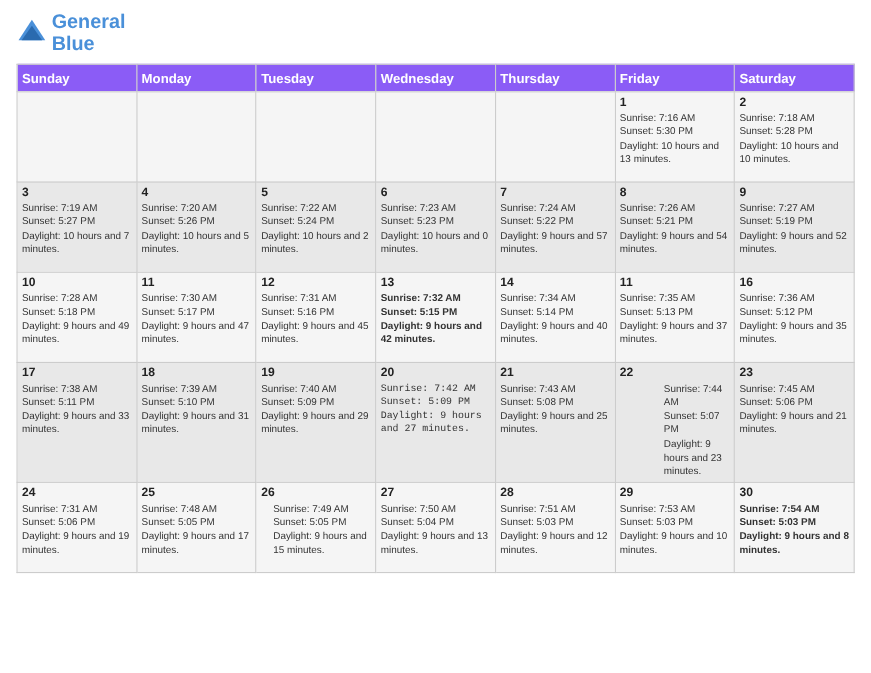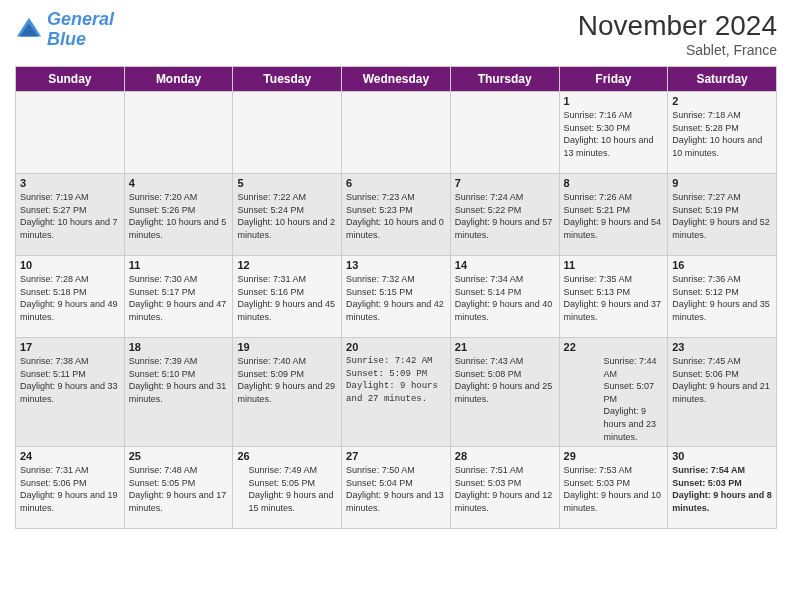--- a/index.html
+++ b/index.html
@@ -26,21 +26,20 @@
       gap: 4px;
     }
     .logo-text {
       font-size: 18px;
       font-weight: bold;
       color: #333;
       line-height: 1.1;
     }
     .logo-text span {
       color: #4a90d9;
-      font-style: italic;
     }
     .logo-icon {
       width: 28px;
       height: 28px;
     }
     .title-block {
       text-align: right;
     }
     .month-year {
       font-size: 28px;
@@ -50,26 +49,26 @@
     .location {
       font-size: 14px;
       color: #555;
     }
     table {
       width: 100%;
       border-collapse: collapse;
       table-layout: fixed;
     }
     thead tr th {
-      background-color: #701a75;
+      background-color: #8b5cf6;
       color: #fff;
       font-size: 12px;
       font-weight: bold;
       padding: 5px 4px;
-      text-align: center;
+      text-align: left;
       border: 1px solid #ccc;
     }
     tbody tr td {
       border: 1px solid #ccc;
       vertical-align: top;
       padding: 3px 4px;
       font-size: 9.5px;
       color: #222;
       height: 82px;
     }
@@ -101,24 +100,20 @@
   <div class="header">
     <div class="logo">
       <svg class="logo-icon" viewBox="0 0 30 30">
         <polygon points="15,2 28,22 2,22" fill="#4a90d9"></polygon>
         <polygon points="15,8 25,22 5,22" fill="#2a6aaf"></polygon>
       </svg>
       <div class="logo-text">
         <div><span>General</span></div>
         <div><span style="color:#4a90d9">Blue</span></div>
       </div>
-    </div>
-    <div class="title-block">
-      <div class="month-year">November 2024</div>
-      <div class="location">Sablet, France</div>
     </div>
   </div>
 
   <table>
     <thead>
       <tr>
         <th>Sunday</th>
         <th>Monday</th>
         <th>Tuesday</th>
         <th>Wednesday</th>
@@ -205,21 +200,21 @@
 Daylight: 9 hours and 47 minutes.</div>
           </td>
           <td>
             <span class="day-number">12</span>
             <div class="day-info" style="white-space: pre-line;">Sunrise: 7:31 AM
 Sunset: 5:16 PM
 Daylight: 9 hours and 45 minutes.</div>
           </td>
           <td>
             <span class="day-number">13</span>
-            <div class="day-info" style="white-space: pre-line;">Sunrise: 7:32 AM
+            <div class="day-info" style="white-space: pre-line; font-weight: bold;">Sunrise: 7:32 AM
 Sunset: 5:15 PM
 Daylight: 9 hours and 42 minutes.</div>
           </td>
           <td>
             <span class="day-number">14</span>
             <div class="day-info" style="white-space: pre-line;">Sunrise: 7:34 AM
 Sunset: 5:14 PM
 Daylight: 9 hours and 40 minutes.</div>
           </td>
           <td>

